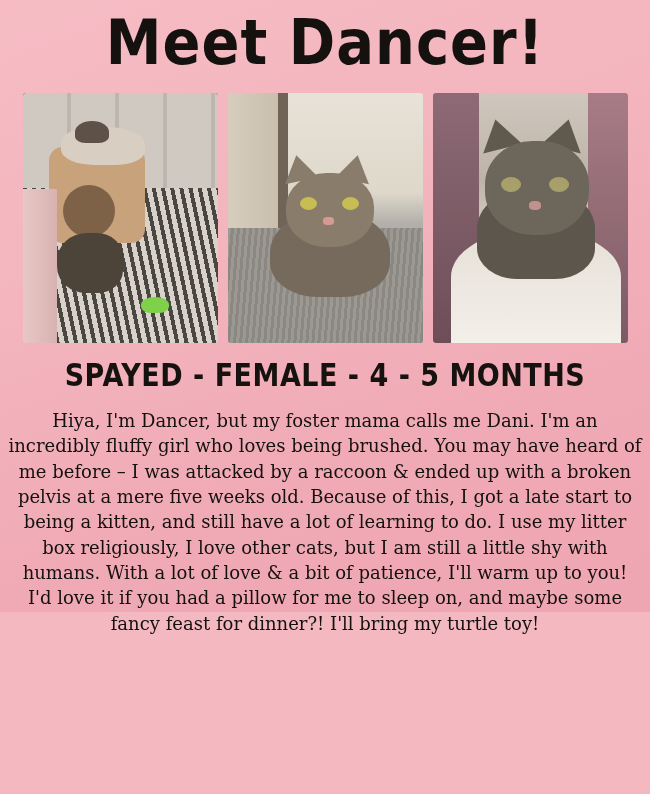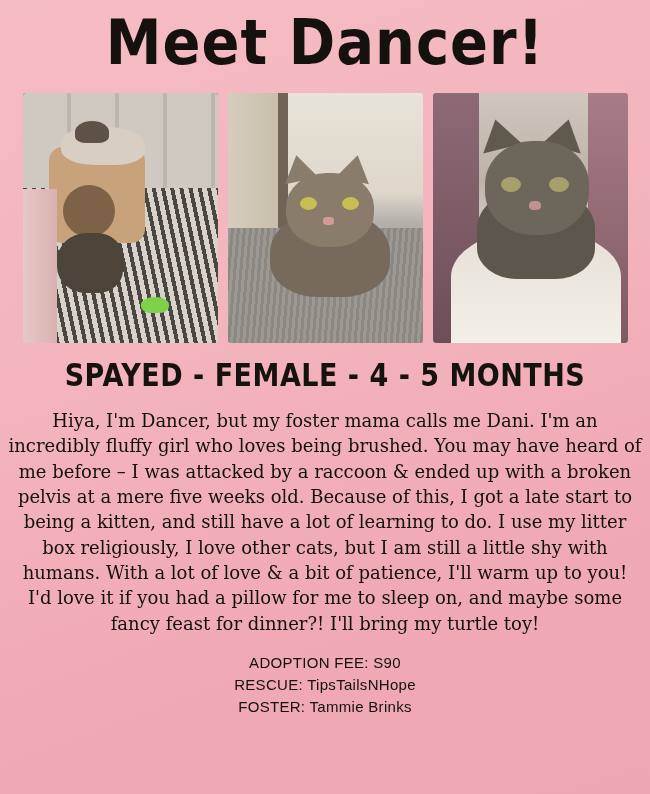--- a/index.html
+++ b/index.html
@@ -9,21 +9,21 @@
   body {
     width: 650px;
     height: 794px;
     background: #f4b8c0;
     font-family: "Liberation Sans", sans-serif;
     overflow: hidden;
   }
   .poster {
     position: relative;
     width: 650px;
-    height: 794px;
+    height: 612px;
     background: linear-gradient(160deg, #f6bcc4 0%, #f3b4bd 40%, #f0aab5 70%, #eea6b2 100%);
     box-sizing: border-box;
     padding: 0 5px;
     display: flex;
     flex-direction: column;
     align-items: center;
   }
   .title {
     margin-top: 14px;
     font-family: "DejaVu Sans", sans-serif;
@@ -246,19 +246,14 @@
       <div class="eye1"></div>
       <div class="eye2"></div>
       <div class="nose"></div>
     </div>
   </div>
 
   <div class="subtitle">SPAYED - FEMALE - 4 - 5 MONTHS</div>
 
   <div class="bio">Hiya, I'm Dancer, but my foster mama calls me Dani. I'm an incredibly fluffy girl who loves being brushed. You may have heard of me before – I was attacked by a raccoon &amp; ended up with a broken pelvis at a mere five weeks old. Because of this, I got a late start to being a kitten, and still have a lot of learning to do. I use my litter box religiously, I love other cats, but I am still a little shy with humans. With a lot of love &amp; a bit of patience, I'll warm up to you! I'd love it if you had a pillow for me to sleep on, and maybe some fancy feast for dinner?! I'll bring my turtle toy!</div>
 
-  <div class="footer">
-    <div>ADOPTION FEE: S90</div>
-    <div>RESCUE: TipsTailsNHope</div>
-    <div>FOSTER: Tammie Brinks</div>
-  </div>
 
 </div>
 
 </body></html>

